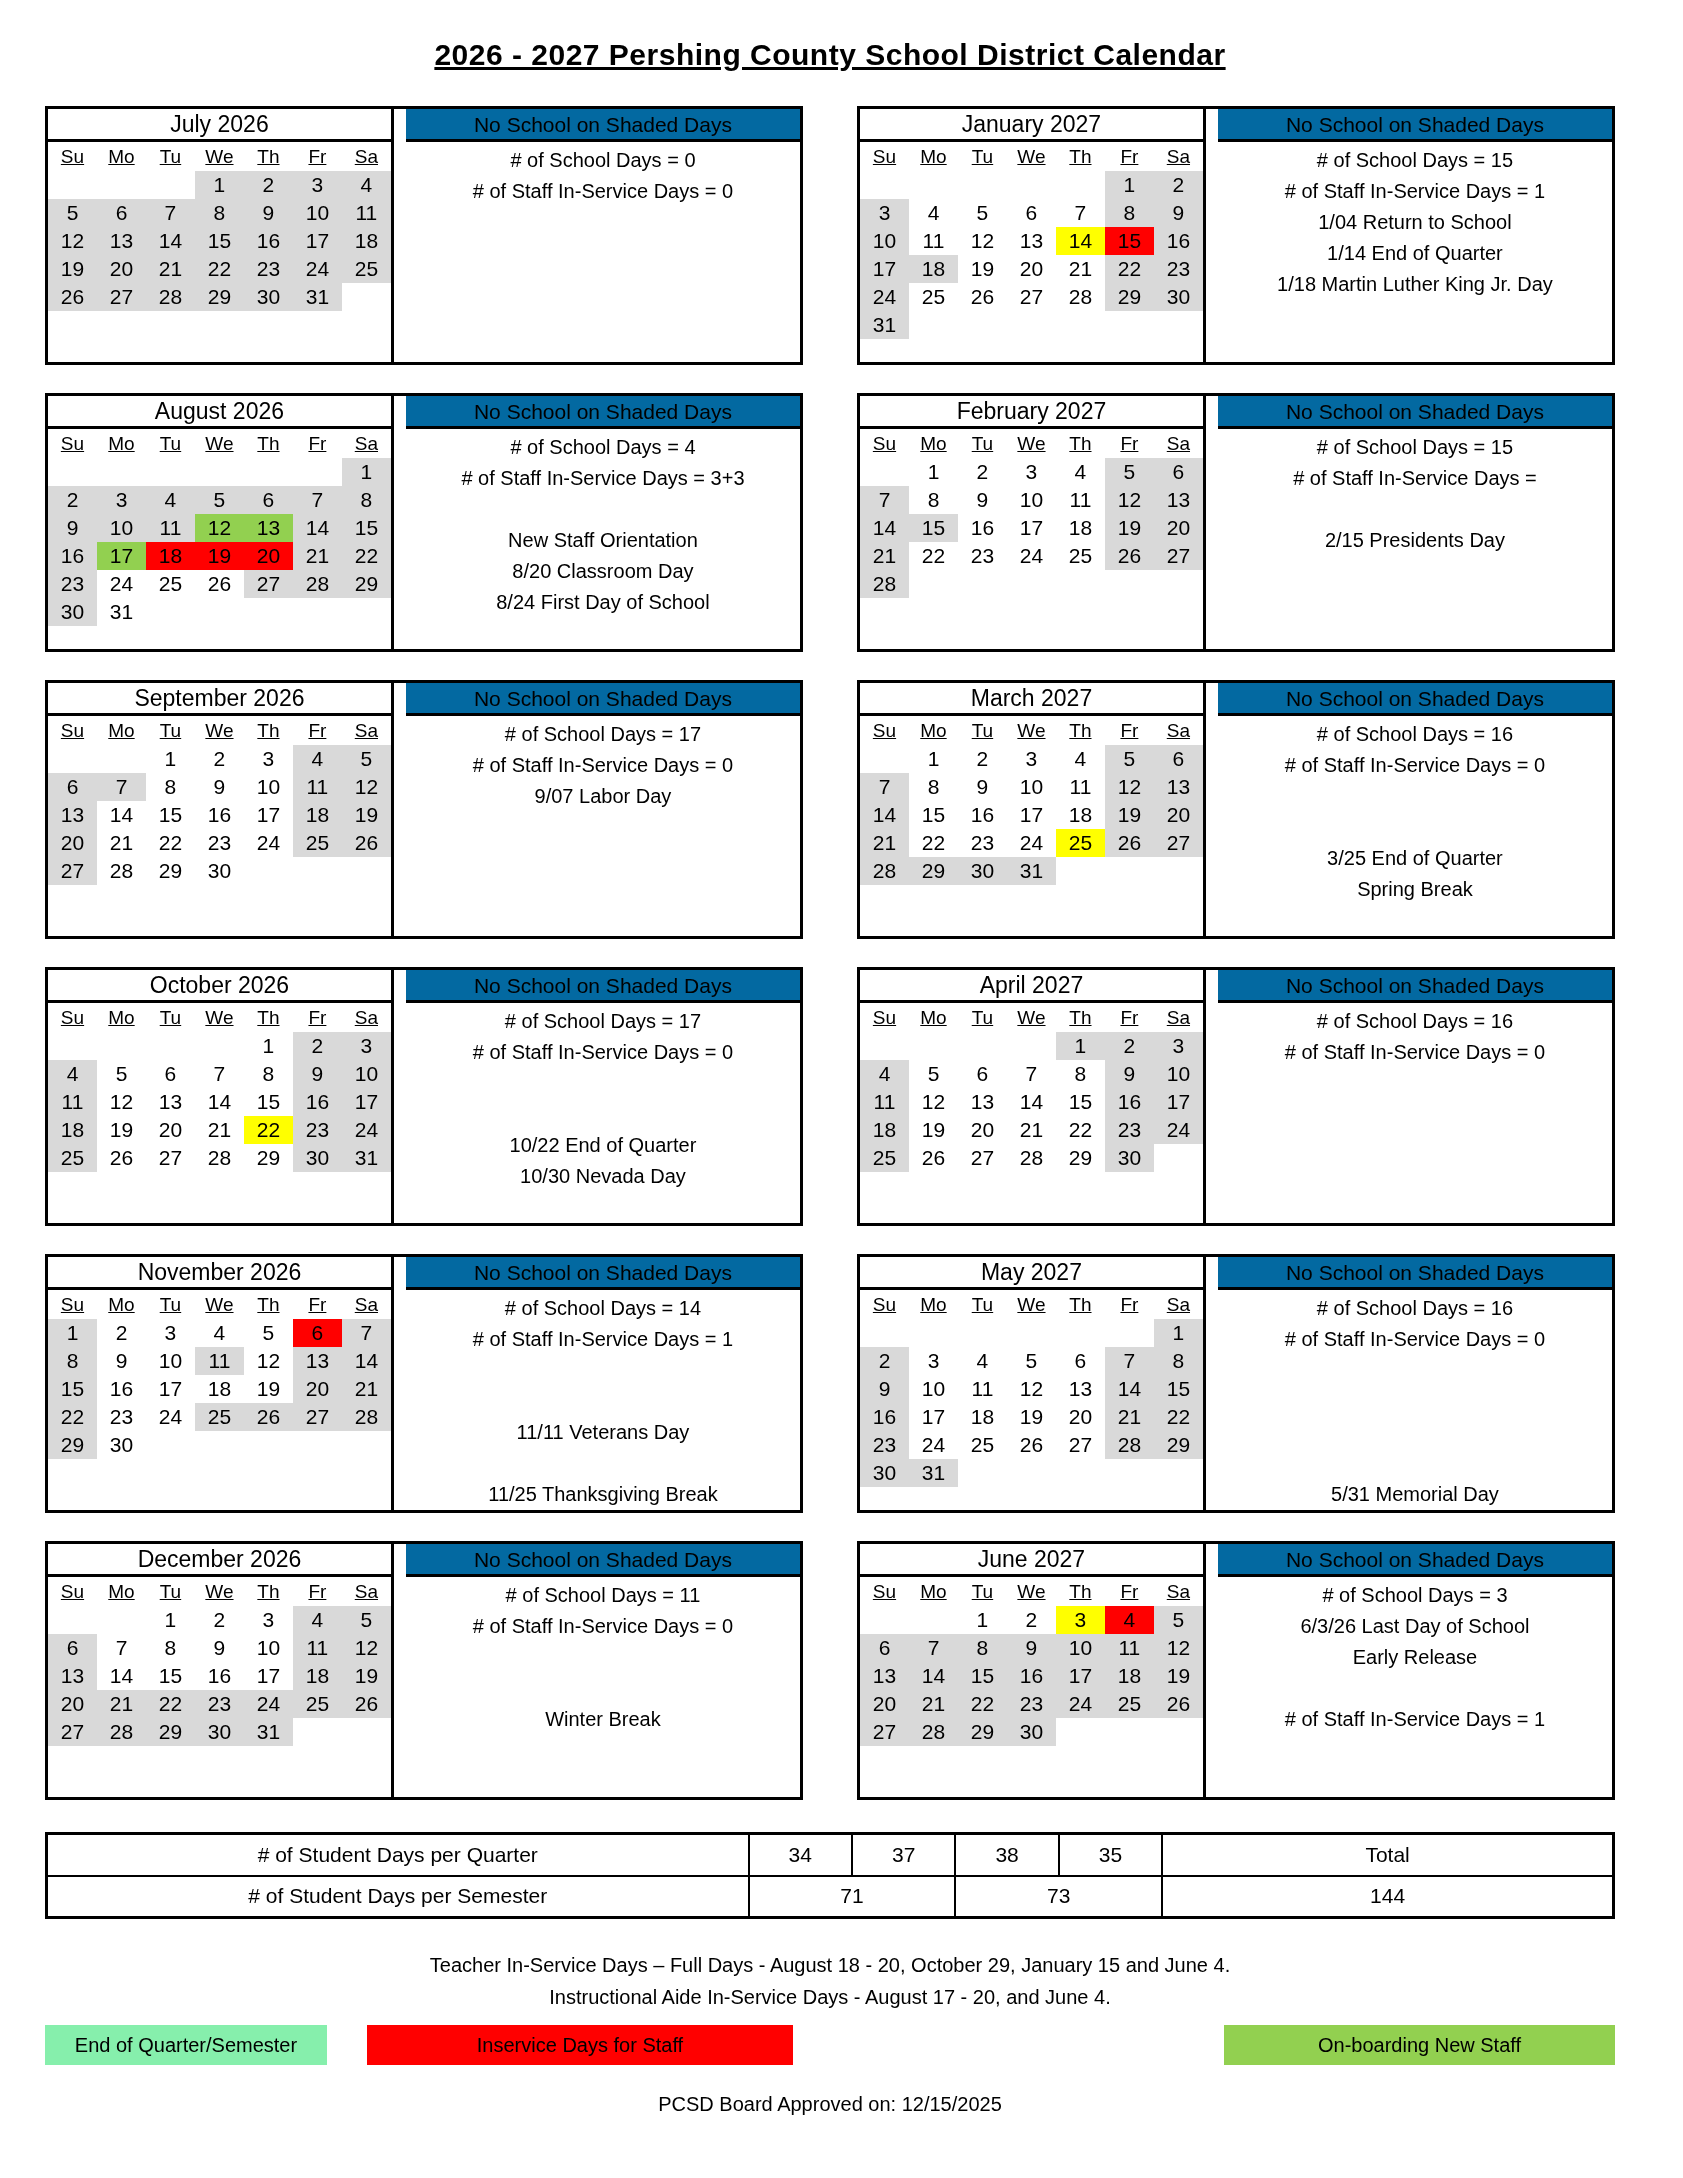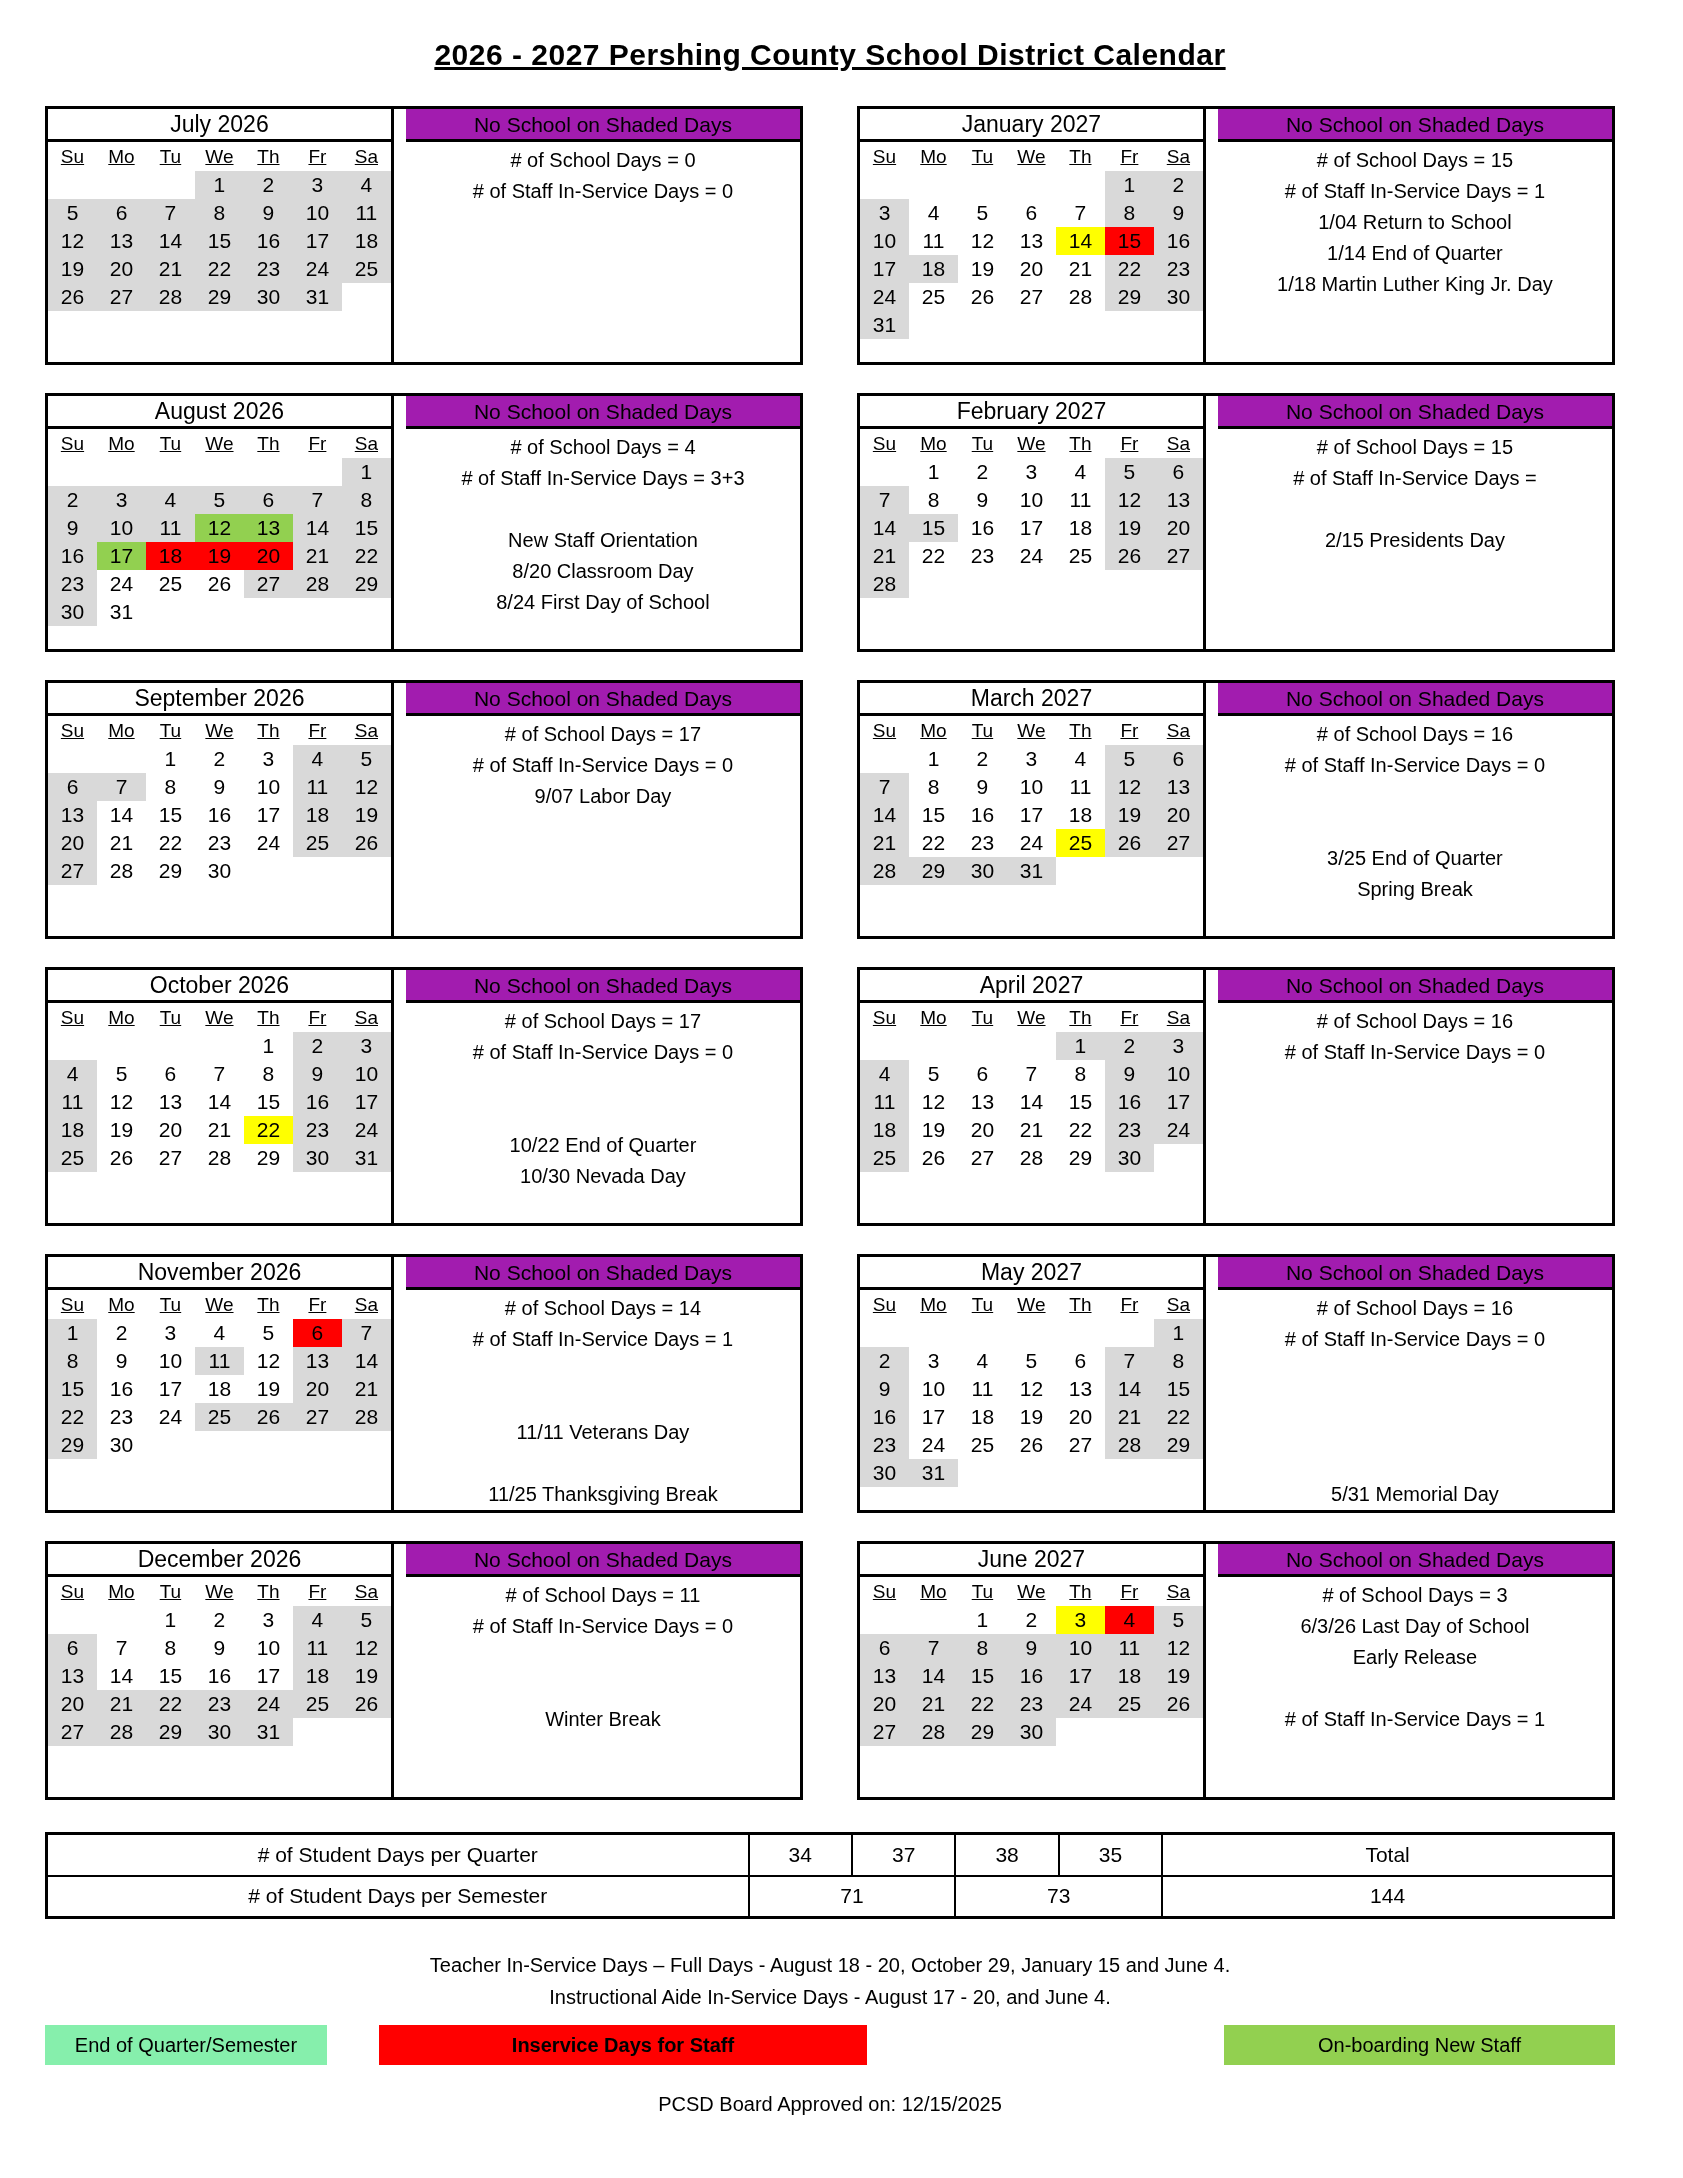--- a/index.html
+++ b/index.html
@@ -64,21 +64,21 @@
     line-height: 28px;
     text-align: center;
   }
   .c-shaded { background: #d9d9d9; }
   .c-yellow { background: #ffff00; }
   .c-red    { background: #ff0000; }
   .c-green  { background: #92d050; }
 
   .info { flex: 1; display: flex; flex-direction: column; }
   .info-header {
-    background: #a21caf;
+    background: #0369a1;
     height: 33px; line-height: 31px;
     text-align: center;
     font-size: 21px;
     border-bottom: 3px solid #000;
   }
   .info-lines { padding-top: 3px; }
   .info-line {
     min-height: 31px;
     line-height: 31px;
     text-align: center;
@@ -108,21 +108,21 @@
     display: flex;
     align-items: center;
     margin-top: 12px;
   }
   .legend-box {
     height: 40px; line-height: 40px;
     text-align: center;
     font-size: 20px;
   }
   .legend-box:nth-child(1) { width: 282px; }
-  .legend-box:nth-child(2) { width: 488px; margin-left: 52px; font-weight: bold; }
+  .legend-box:nth-child(2) { width: 426px; margin-left: 40px; }
   .legend-box:nth-child(3) { width: 391px; margin-left: auto; }
   .approved {
     text-align: center;
     font-size: 20px;
     margin-top: 28px;
   }
 </style>
 </head>
 <body>
 

